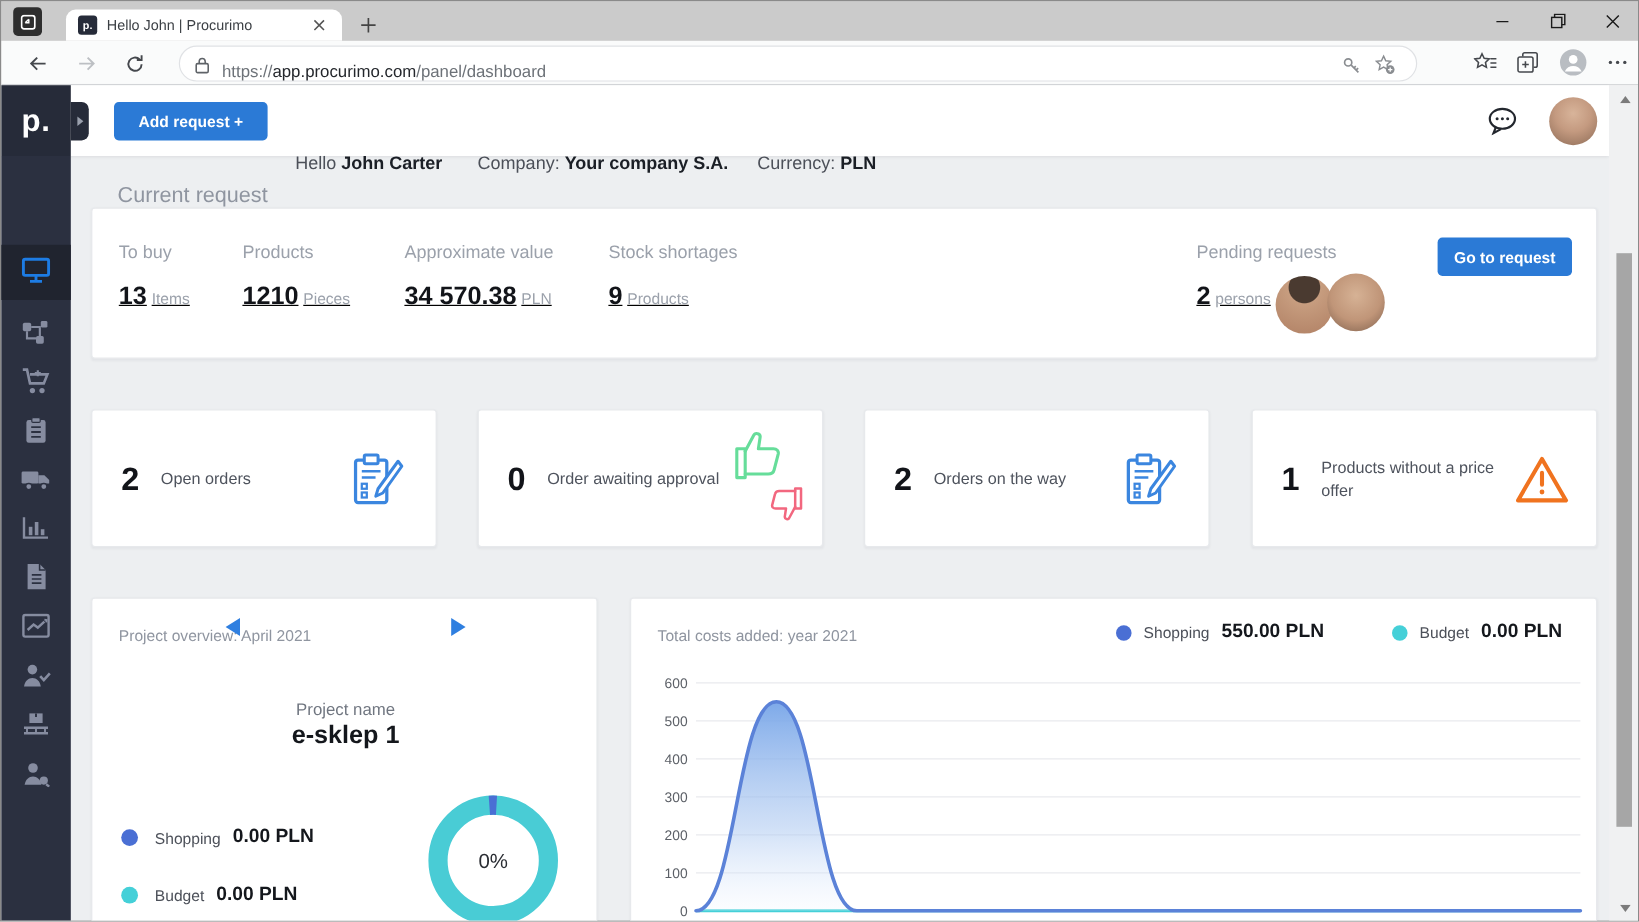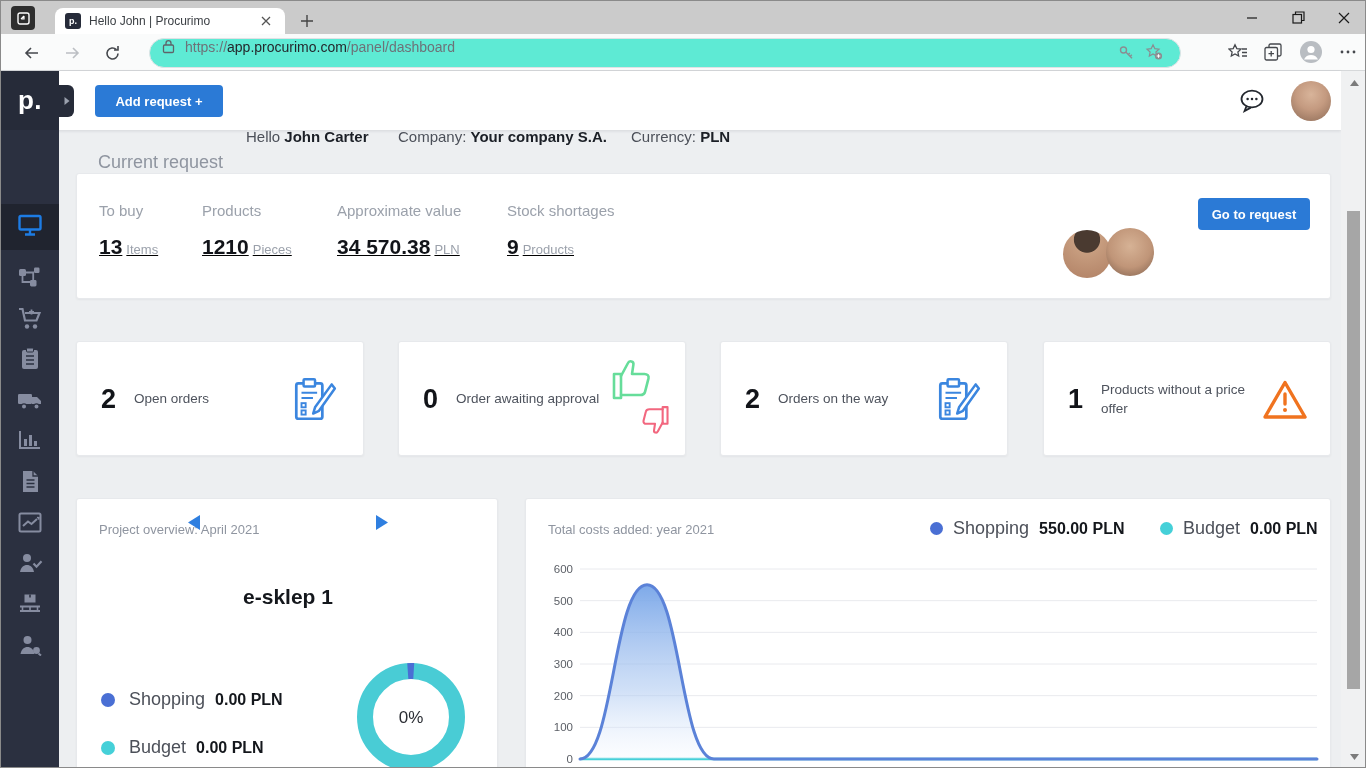--- a/index.html
+++ b/index.html
@@ -19,22 +19,22 @@
   .tab-title { margin-left:8px; font-size:12px; color:#3b3f44; white-space:nowrap; overflow:hidden; flex:1; }
   .tab-close { width:18px; height:18px; display:flex; align-items:center; justify-content:center; }
   .newtab-btn { position:absolute; left:294px; top:8px; width:24px; height:24px;
     display:flex; align-items:center; justify-content:center; }
   .win-controls { position:absolute; right:0; top:0; height:33px; display:flex; }
   .win-btn { width:46px; height:33px; display:flex; align-items:center; justify-content:center; }
 
   .toolbar { position:absolute; left:0; top:33px; width:1366px; height:37px; background:#fafbfb;
     border-bottom:1px solid #d6d8da; }
   .nav-btn { position:absolute; top:39px; width:26px; height:26px; display:flex; align-items:center; justify-content:center; }
-  .addressbar { position:absolute; left:148px; top:37px; width:1032px; height:30px; background:#5eead4;
-    border:1px solid #e0e2e5; border-radius:16px; display:flex; align-items:flex-start; padding:0 12px; }
+  .addressbar { position:absolute; left:148px; top:37px; width:1032px; height:30px; background:#ffffff;
+    border:1px solid #e0e2e5; border-radius:16px; display:flex; align-items:flex-end; padding:0 12px; }
   .url { font-size:14px; margin-left:10px; white-space:nowrap; }
   .url .scheme,.url .path { color:#6d7278; }
   .url .domain { color:#24272c; }
   .addr-spacer { flex:1; }
   .chrome-icon-btn { width:28px; height:26px; display:flex; align-items:center; justify-content:center; }
   .toolbar-right { position:absolute; right:8px; top:39px; display:flex; gap:16px; align-items:center; }
 
   
   .app { position:absolute; left:0; top:70px; width:1366px; height:698px; background:#edeff1; }
 
@@ -100,21 +100,21 @@
   .carousel { position:absolute; left:0; top:84px; width:422px; text-align:center; }
   .carousel-label { font-size:14px; color:#707680; }
   .carousel-name { font-size:21px; font-weight:700; color:#14171c; margin-top:2px; }
   .car-arrow { position:absolute; top:10px; width:26px; height:26px;
     display:flex; align-items:center; justify-content:center; cursor:pointer; }
   .car-prev { left:104px; } .car-next { left:292px; }
 
   .legend-row { position:absolute; display:flex; align-items:center; white-space:nowrap; }
   .dot { width:14px; height:14px; border-radius:50%; }
   .dot-sm { width:13px; height:13px; border-radius:50%; }
-  .legend-label { font-size:18px; color:#4c5059; margin-left:14px; }
+  .legend-label { font-size:13px; color:#4c5059; margin-left:14px; }
   .legend-value { font-size:16px; font-weight:700; color:#14171c; margin-left:10px;text-align:right; }
 
   .chart-legend { position:absolute; top:19px; display:flex; align-items:center; }
   .chart-legend .legend-label { margin-left:10px; }
 </style>
 </head>
 <body>
 
 <div id="stage">
 
@@ -378,20 +378,24 @@
         <div class="stat-label">Products</div>
         <div class="stat-value-row"><span class="stat-value">1210</span><span class="stat-unit">Pieces</span></div>
       </div>
       <div class="stat-col" style="left:260px;">
         <div class="stat-label">Approximate value</div>
         <div class="stat-value-row"><span class="stat-value">34 570.38</span><span class="stat-unit">PLN</span></div>
       </div>
       <div class="stat-col" style="left:430px;">
         <div class="stat-label">Stock shortages</div>
         <div class="stat-value-row"><span class="stat-value">9</span><span class="stat-unit">Products</span></div>
+      </div>
+      <div class="stat-col" style="left:920px;">
+        <div class="stat-label">Pending requests</div>
+        <div class="stat-value-row"><span class="stat-value">2</span><span class="stat-unit">persons</span></div>
       </div>
       <div class="pending-avatars">
         <div class="avatar-sm a1"></div>
         <div class="avatar-sm a2"></div>
       </div>
       <button class="btn-primary goto-btn">Go to request</button>
     </div>
 
     <div class="card sum-card" style="left:75px;">
       <div class="sum-inner">
@@ -453,20 +457,21 @@
             <path d="M23 3.5L43 38H3z" fill="none" stroke="#f0731f" stroke-width="3.4" stroke-linejoin="round"></path>
             <path d="M23 15v10" stroke="#f0731f" stroke-width="3.4" stroke-linecap="round"></path>
             <circle cx="23" cy="31" r="2" fill="#f0731f"></circle>
           </svg>
       </div>
     </div>
 
     <div class="card project-card">
       <div class="card-title">Project overview: April 2021</div>
       <div class="carousel">
+        <div class="carousel-label">Project name</div>
         <div class="carousel-name">e-sklep 1</div>
       </div>
       <div class="car-arrow car-prev">
         <svg width="16" height="17" viewBox="0 0 16 17">
             <path d="M14 1L2 8.5 14 16z" fill="#2f7fe0"></path>
           </svg>
       </div>
       <div class="car-arrow car-next">
         <svg width="16" height="17" viewBox="0 0 16 17">
             <path d="M2 1l12 7.5L2 16z" fill="#2f7fe0"></path>

